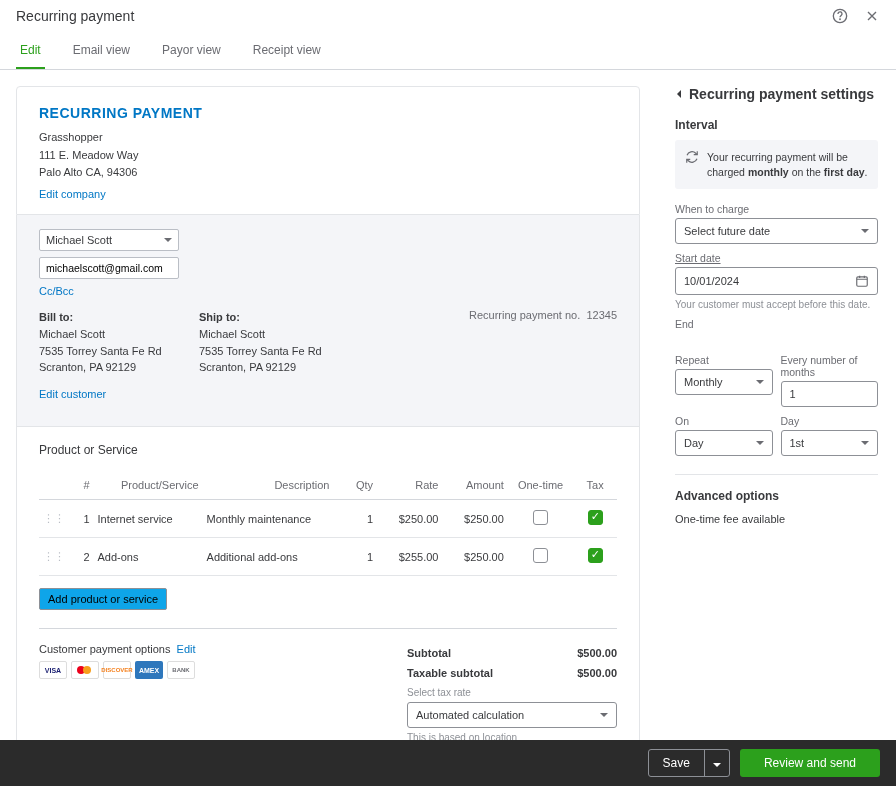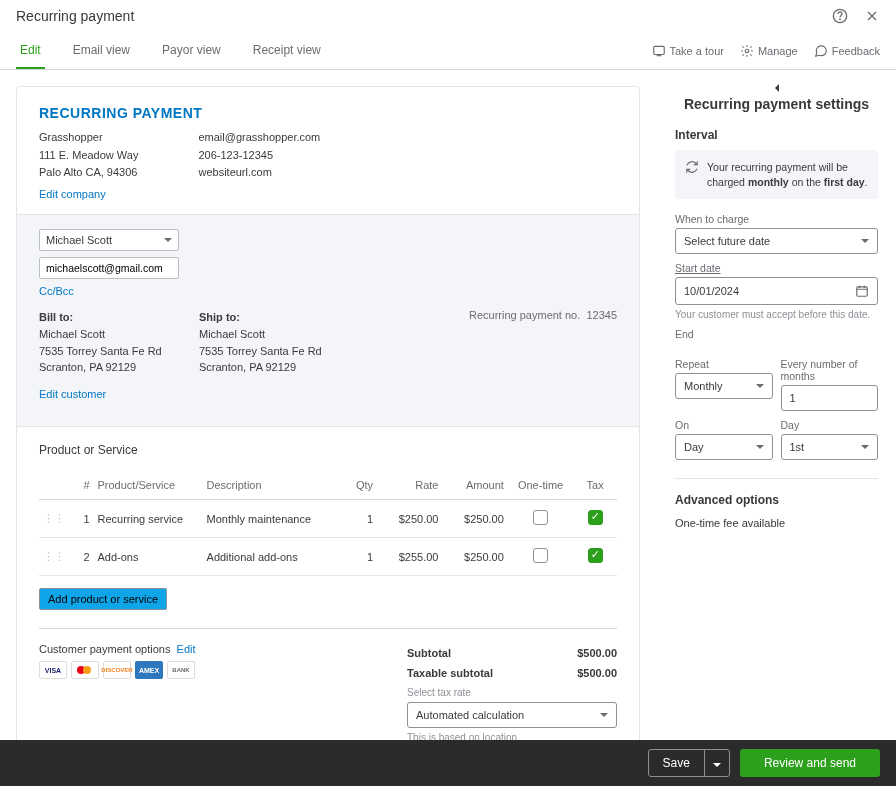--- a/index.html
+++ b/index.html
@@ -25,21 +25,21 @@
     .customer-block { background: #f4f5f8; border: 1px solid #e3e5e8; border-top: none; padding: 14px 22px 24px; }
     .cust-select { display:flex; align-items:center; justify-content:space-between; width: 140px; padding: 4px 6px; border: 1px solid #babec5; border-radius: 2px; background: #fff; font-size: 11px; margin-bottom: 6px; cursor:pointer; }
     .cust-email { width: 140px; padding: 4px 6px; border: 1px solid #babec5; border-radius: 2px; font-size: 10.5px; background:#fff; }
     .addr-row { display: flex; margin-top: 12px; }
     .addr-col { width: 160px; font-size: 11px; line-height: 1.5; color:#393a3d; }
     .addr-label { font-weight: 600; margin-bottom: 1px; }
     .pay-no { margin-left: auto; text-align: right; font-size: 11px; color:#6b6c72; }
     .body-block { border: 1px solid #e3e5e8; border-top: none; padding: 16px 22px 20px; }
     .section-label { font-size: 12px; font-weight: 500; margin-bottom: 14px; color:#393a3d; }
     table.items { width: 100%; border-collapse: collapse; font-size: 11px; }
-    table.items th { text-align: left; padding: 8px 4px; border-bottom: 1px solid #d4d7dc; color: #6b6c72; font-weight: 400; font-size: 11px; }
+    table.items th { text-align: right; padding: 8px 4px; border-bottom: 1px solid #d4d7dc; color: #6b6c72; font-weight: 400; font-size: 11px; }
     table.items th.r, table.items td.r { text-align: right; }
     table.items th.c, table.items td.c { text-align: center; }
     table.items td { padding: 10px 4px; border-bottom: 1px solid #e3e5e8; }
     .drag { color: #babec5; cursor: grab; }
     .chk { display:inline-block; width:15px; height:15px; border:1px solid #8d9096; border-radius:3px; background:#fff; }
     .chk.on { background:#2ca01c; border-color:#2ca01c; position:relative; }
     .chk.on::after { content:"✓"; color:#fff; font-size:11px; position:absolute; top:-1px; left:2px; }
     .add-btn { margin-top: 12px; padding: 4px 8px; border: 1px solid #8d9096; border-radius: 2px; background: #0ea5e9; font-size: 11px; cursor: pointer; }
     .divider { border-top: 1px solid #d4d7dc; margin: 18px 0 14px; }
     .bottom-row { display: flex; justify-content: space-between; }
@@ -52,21 +52,21 @@
     .mc::after {content:""; position:absolute; width:8px;height:8px;background:#f79e1b;border-radius:50%;left:11px;top:4px;}
     .disc { background:#fff; color:#f58220; border:1px solid #ddd; font-size:6px;}
     .amex { background:#2e77bc; color:#fff; }
     .bank { background:#fff; color:#6b6c72; border:1px solid #ddd; font-size:6px;}
     .totals { width: 210px; font-size: 11px; }
     .tot-row { display: flex; justify-content: space-between; padding: 4px 0; font-weight: bold; }
     .tax-select { display:flex; align-items:center; justify-content:space-between; width: 100%; padding: 6px 8px; border: 1px solid #8d9096; border-radius: 3px; font-size: 11px; margin: 4px 0; cursor:pointer; background:#fff; }
     .muted { color: #8d9096; font-size: 10px; }
     
     .right-pane { width: 240px; padding: 16px 18px; font-size: 11px; border-left:1px solid #fff;}
-    .rp-hdr { display:flex; align-items:center; gap:6px; font-size: 14px; font-weight: 600; margin-bottom: 16px; flex-direction: column; }
+    .rp-hdr { display:flex; align-items:center; gap:6px; font-size: 14px; font-weight: 600; margin-bottom: 16px; }
     .rp-sub { font-size: 12px; font-weight: 600; margin-bottom: 8px; }
     .info-box { background:#f4f5f8; padding:10px 10px; border-radius:3px; display:flex; gap:8px; font-size:10.5px; color:#393a3d; line-height:1.4; margin-bottom:14px;}
     .field-label { font-size: 10.5px; color:#6b6c72; margin-bottom:3px; margin-top:8px;}
     .sel { display:flex; align-items:center; justify-content:space-between; width:100%; padding:6px 8px; border:1px solid #8d9096; border-radius:3px; background:#fff; font-size:11px; cursor:pointer; }
     .sel.date { justify-content: space-between; }
     .two-col { display:flex; gap:8px; }
     .two-col > div { flex:1; }
     .hr { border-top:1px solid #e3e5e8; margin: 18px 0 14px; }
     .adv-title { font-size:12px; font-weight:600; margin-bottom:10px; }
     .footer { position:absolute; bottom:0; left:0; right:0; height:46px; background:#2b2b2b; display:flex; align-items:center; justify-content:flex-end; padding:0 16px; gap:10px; }
@@ -100,59 +100,32 @@
   </div>
 </div>
 
 <div class="tabs-row">
   <div class="tabs">
     <div class="tab active">Edit</div>
     <div class="tab">Email view</div>
     <div class="tab">Payor view</div>
     <div class="tab">Receipt view</div>
   </div>
-  <div class="right-links">
-    <div class="link-item">
-        <svg width="14" height="14" viewBox="0 0 24 24" fill="none" stroke="currentColor" stroke-width="2">
-          <rect x="3" y="4" width="18" height="14" rx="2"></rect>
-          <path d="M8 20h8"></path>
-        </svg>
-        <span>Take a tour</span>
-      </div>
-    <div class="link-item">
-        <svg width="14" height="14" viewBox="0 0 24 24" fill="none" stroke="currentColor" stroke-width="2">
-          <circle cx="12" cy="12" r="3"></circle>
-          <path d="M12 2v3M12 19v3M4.2 4.2l2.1 2.1M17.7 17.7l2.1 2.1M2 12h3M19 12h3M4.2 19.8l2.1-2.1M17.7 6.3l2.1-2.1"></path>
-        </svg>
-        <span>Manage</span>
-      </div>
-    <div class="link-item">
-        <svg width="14" height="14" viewBox="0 0 24 24" fill="none" stroke="currentColor" stroke-width="2">
-          <path d="M21 11.5a8.38 8.38 0 01-8.5 8.5 8.5 8.5 0 01-3.5-.7L3 21l1.7-6A8.5 8.5 0 1121 11.5z"></path>
-        </svg>
-        <span>Feedback</span>
-      </div>
-  </div>
 </div>
 
 <div class="main-wrap">
   <div class="left-pane">
     <div class="card">
       <div class="header-block">
         <div class="rp-title">RECURRING PAYMENT</div>
         <div class="company-row">
           <div class="company-col">
             <div>Grasshopper</div>
             <div>111 E. Meadow Way</div>
             <div>Palo Alto CA, 94306</div>
-          </div>
-          <div class="company-col">
-            <div>email@grasshopper.com</div>
-            <div>206-123-12345</div>
-            <div>websiteurl.com</div>
           </div>
         </div>
         <div class="link" style="margin-top:6px">Edit company</div>
       </div>
 
       <div class="customer-block">
         <div class="cust-select">
             <span>Michael Scott</span>
             <span class="chev"></span>
           </div>
@@ -191,21 +164,21 @@
               <th style="width:60px" class="r">Rate</th>
               <th style="width:60px" class="r">Amount</th>
               <th style="width:60px" class="c">One-time</th>
               <th style="width:40px" class="c">Tax</th>
             </tr>
           </thead>
           <tbody id="items-body">
               <tr>
                 <td><span class="drag">⋮⋮</span></td>
                 <td class="r">1</td>
-                <td>Recurring service</td>
+                <td>Internet service</td>
                 <td>Monthly maintenance</td>
                 <td class="r">1</td>
                 <td class="r">$250.00</td>
                 <td class="r">$250.00</td>
                 <td class="c"><span class="chk"></span></td>
                 <td class="c"><span class="chk on"></span></td>
               </tr>
               <tr>
                 <td><span class="drag">⋮⋮</span></td>
                 <td class="r">2</td>
@@ -279,21 +252,21 @@
     <div class="field-label" style="text-decoration:underline">Start date</div>
     <div class="sel date">
         <span>10/01/2024</span>
         <svg class="cal-icon" viewBox="0 0 24 24" fill="none" stroke="currentColor" stroke-width="2">
           <rect x="3" y="5" width="18" height="16" rx="2"></rect>
           <path d="M3 9h18M8 3v4M16 3v4"></path>
         </svg>
       </div>
     <div class="muted" style="margin-top:4px">Your customer must accept before this date.</div>
     <div class="field-label">End</div>
-    <div class="two-col" style="margin-top:10px">
+    <div class="two-col" style="margin-top:16px">
       <div>
         <div class="field-label">Repeat</div>
         <div class="sel">
             <span>Monthly</span>
             <span class="chev"></span>
           </div>
       </div>
       <div>
         <div class="field-label">Every number of months</div>
         <div class="sel">

